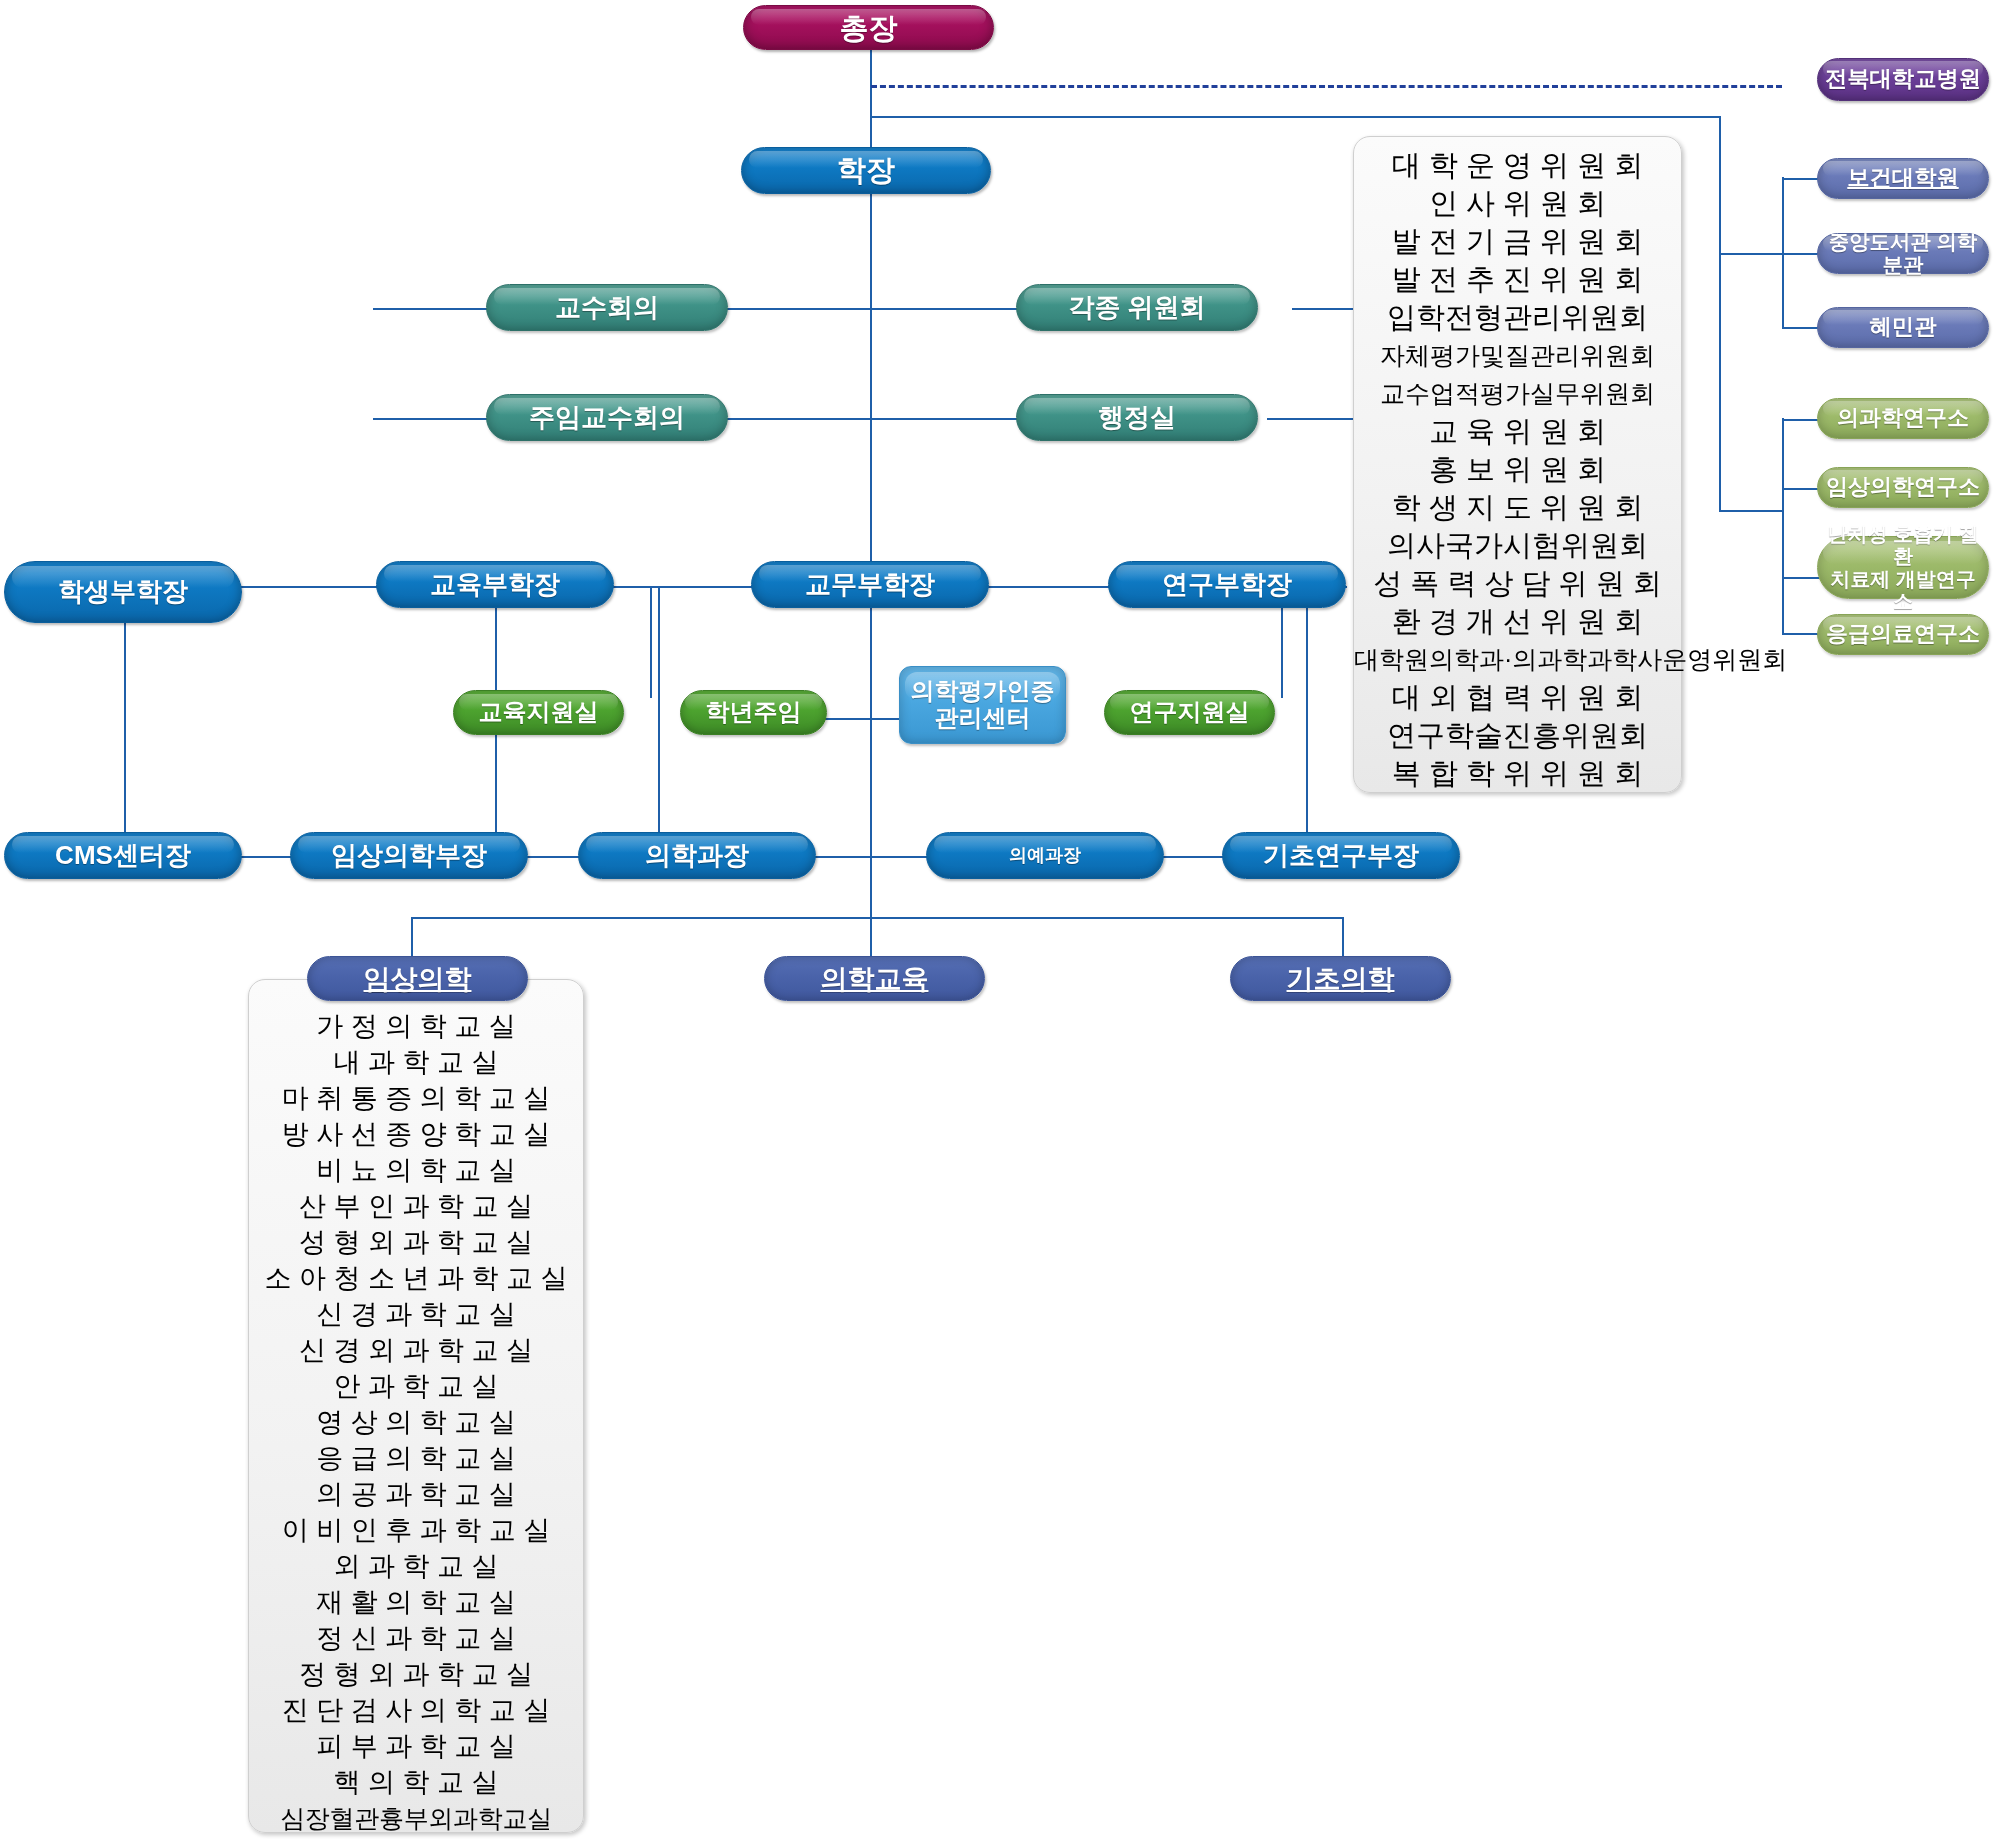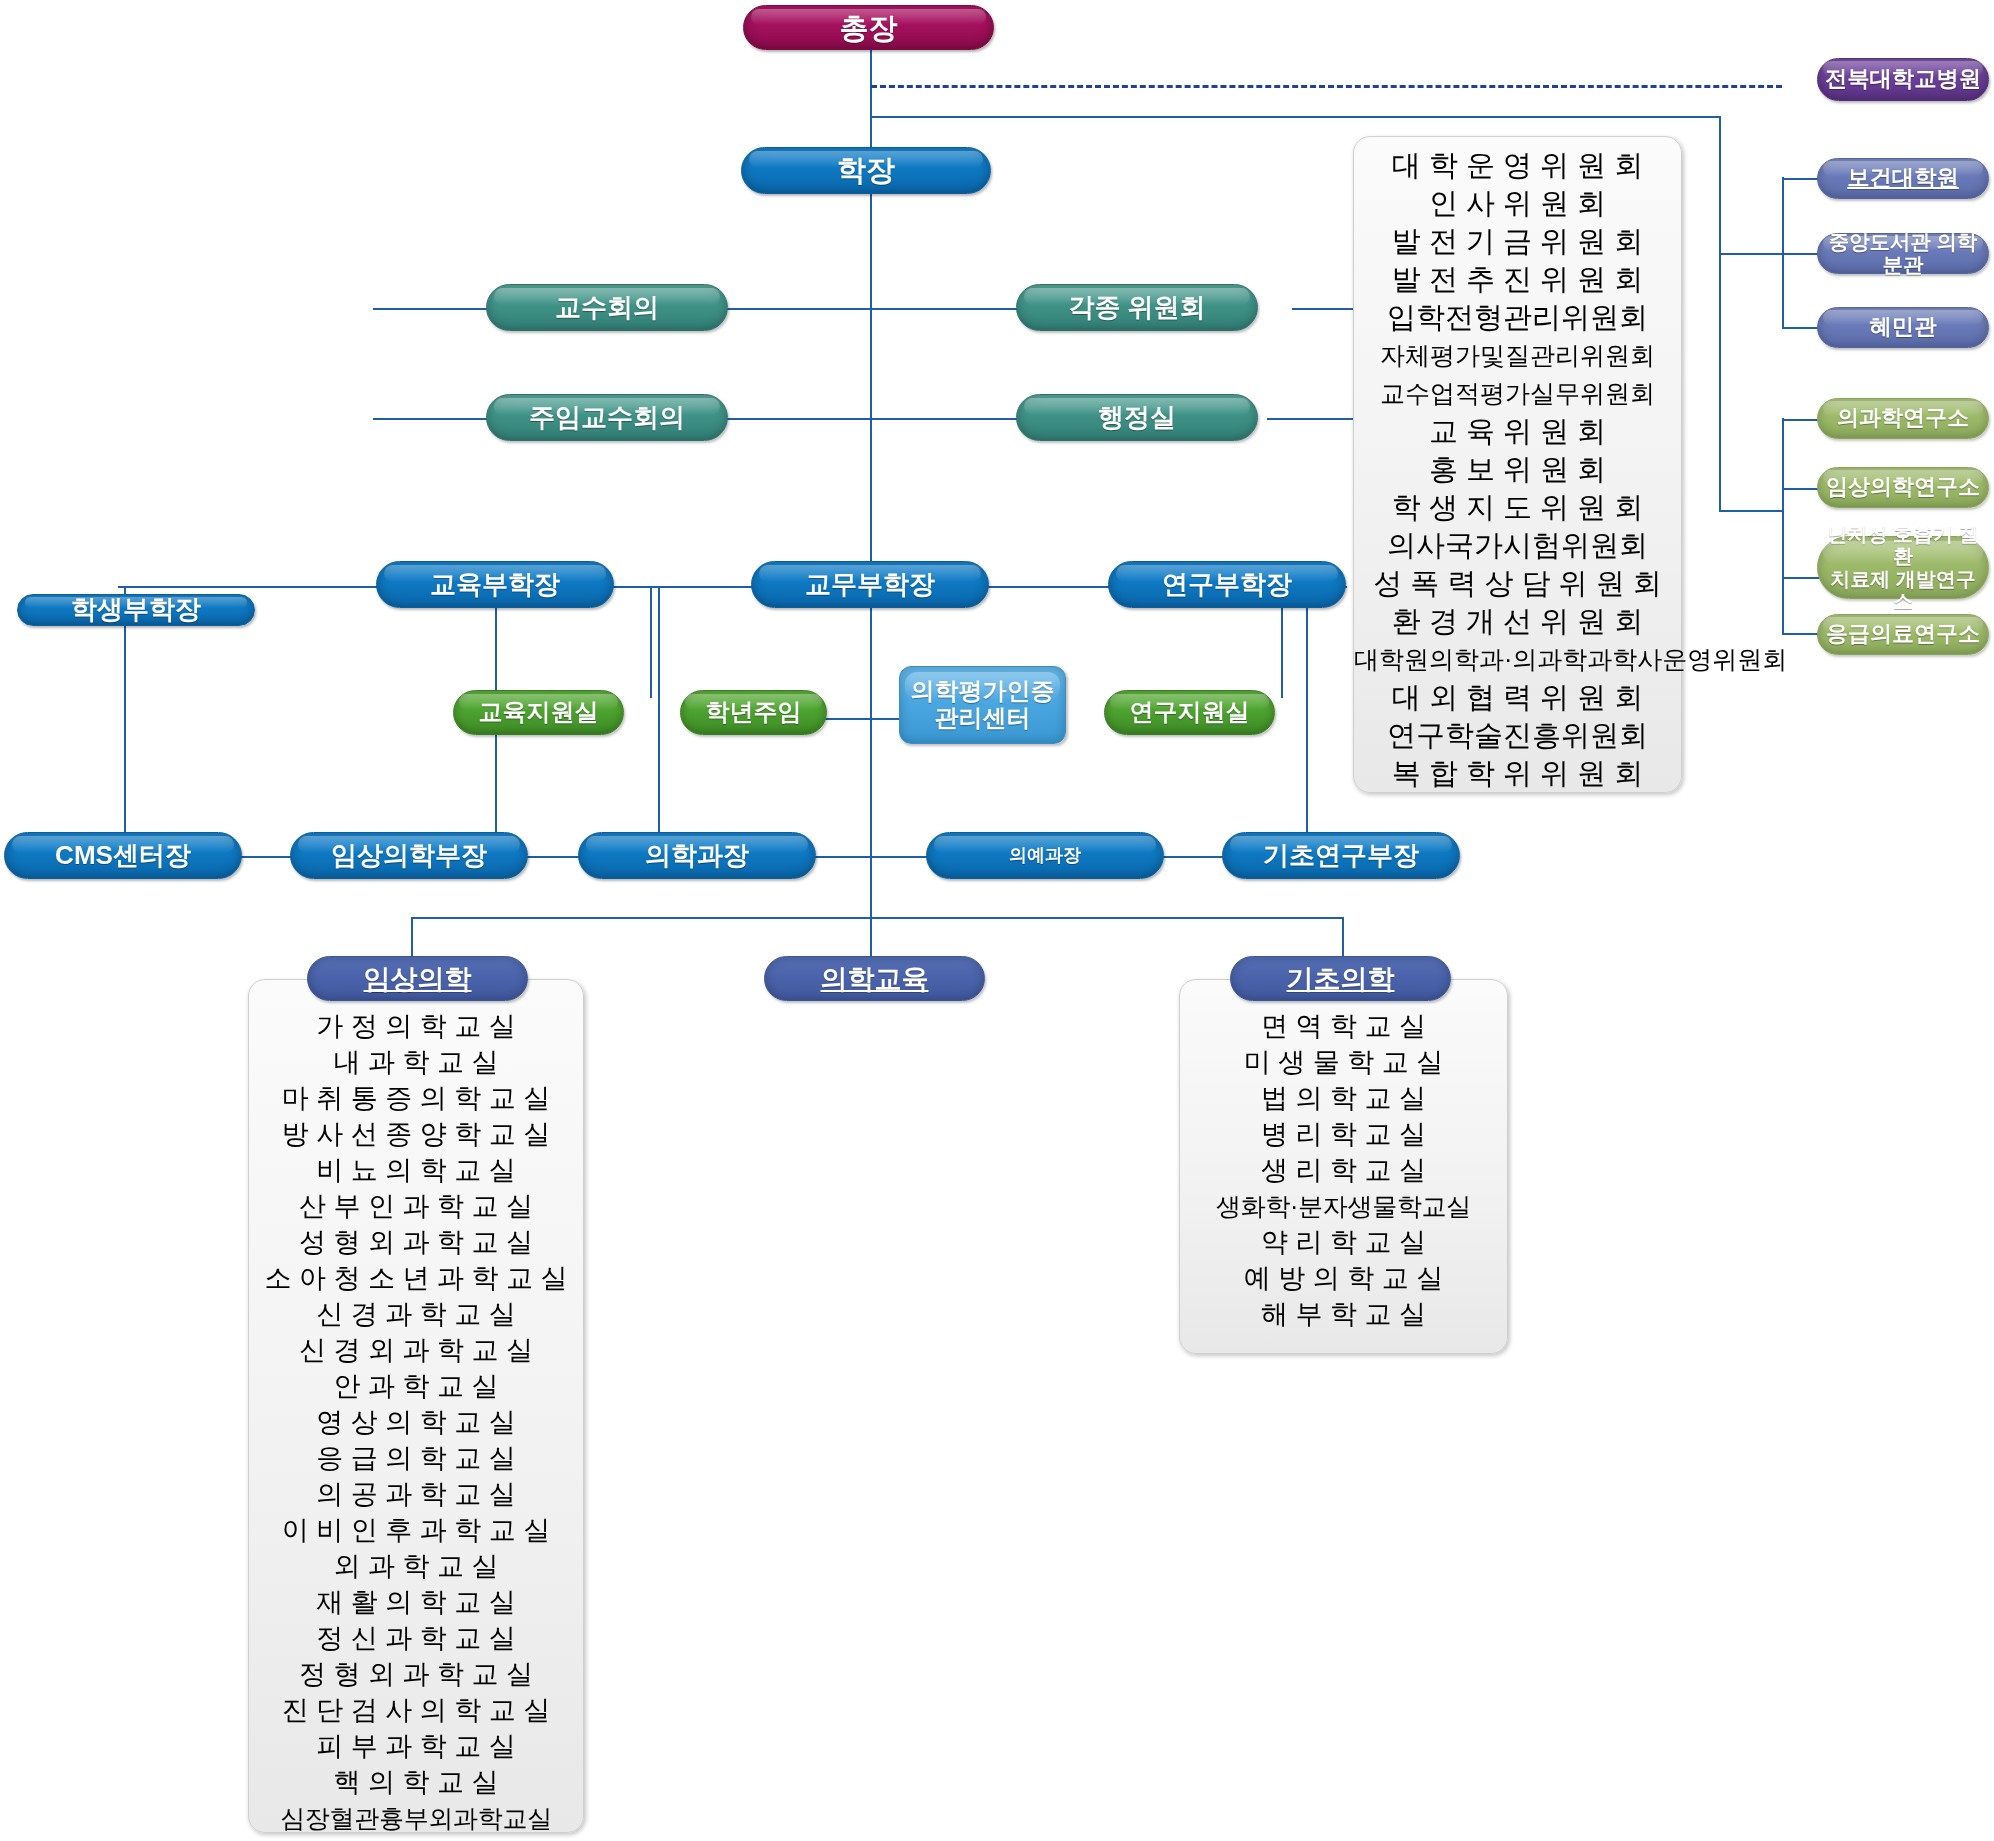--- a/index.html
+++ b/index.html
@@ -250,21 +250,21 @@
     <span>임상의학연구소</span>
   </div>
   <div class="node n-olive" style="left:1817px;top:536px;width:172px;height:63px;font-size:20px;white-space:pre-line;">
     <span>난치성 호흡기 질환
 치료제 개발연구소</span>
   </div>
   <div class="node n-olive" style="left:1817px;top:614px;width:172px;height:41px;font-size:22px;">
     <span>응급의료연구소</span>
   </div>
 
-  <div class="node n-blue" style="left:17px;top:561px;width:238px;height:32px;font-size:26px;margin-top:33px;">
+  <div class="node n-blue" style="left:4px;top:561px;width:238px;height:62px;font-size:26px;">
     <span>학생부학장</span>
   </div>
   <div class="node n-blue" style="left:376px;top:561px;width:238px;height:47px;font-size:26px;">
     <span>교육부학장</span>
   </div>
   <div class="node n-blue" style="left:751px;top:561px;width:238px;height:47px;font-size:26px;">
     <span>교무부학장</span>
   </div>
   <div class="node n-blue" style="left:1108px;top:561px;width:238px;height:47px;font-size:26px;">
     <span>연구부학장</span>
@@ -328,31 +328,18 @@
       </div>
   </div>
   <div class="chip n-indigo" style="left:307px;top:956px;width:219px;height:43px;">
     <span>임상의학</span>
   </div>
 
   <div class="chip n-indigo" style="left:764px;top:956px;width:219px;height:43px;">
     <span>의학교육</span>
   </div>
 
-  <div class="panel dept-panel" id="panel-basic">
-    <div class="rows" id="rows-basic">
-        <div class="row">면     역     학     교     실</div>
-        <div class="row">미   생   물   학   교   실</div>
-        <div class="row">법     의     학     교     실</div>
-        <div class="row">병     리     학     교     실</div>
-        <div class="row">생     리     학     교     실</div>
-        <div class="row tight">생화학·분자생물학교실</div>
-        <div class="row">약     리     학     교     실</div>
-        <div class="row">예   방   의   학   교   실</div>
-        <div class="row">해     부     학     교     실</div>
-      </div>
-  </div>
   <div class="chip n-indigo" style="left:1230px;top:956px;width:219px;height:43px;">
     <span>기초의학</span>
   </div>
 
 </div>
 
 
 </body></html>

